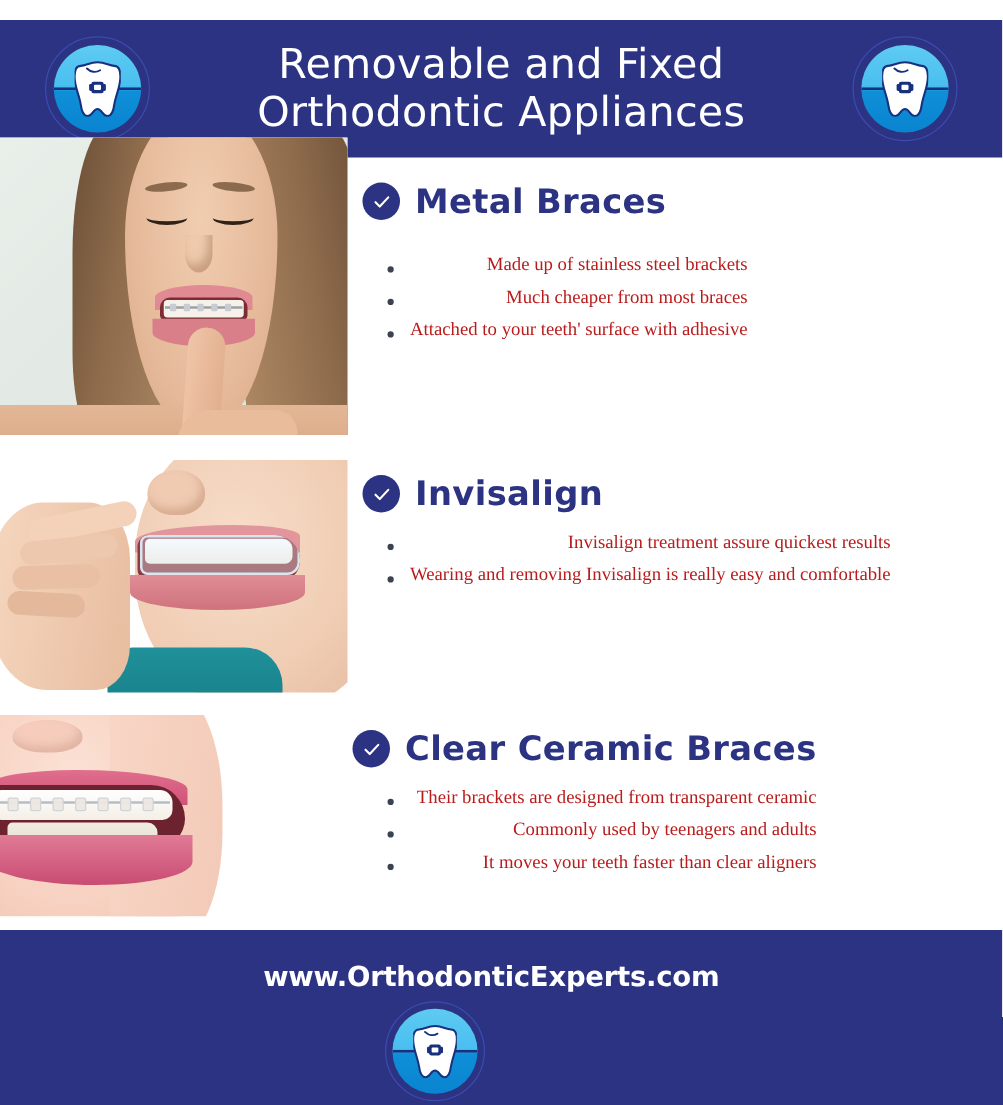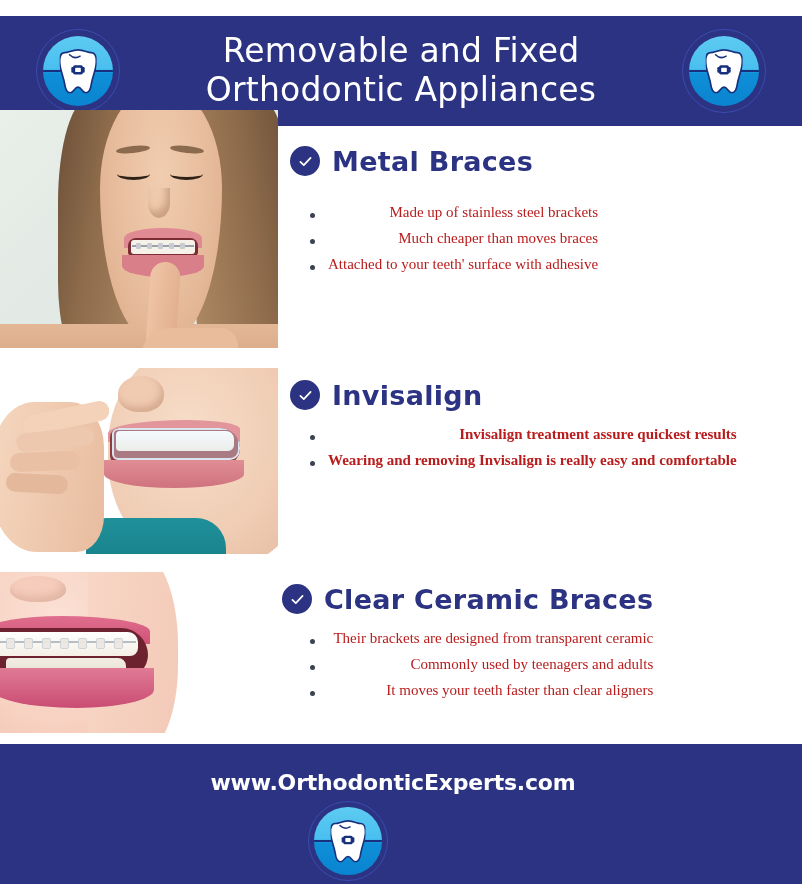--- a/index.html
+++ b/index.html
@@ -108,21 +108,21 @@
   
   #section-1{top:110px;height:240px;}
   #section-1 .sec-photo{width:278px;height:238px;}
   #section-1 .sec-body{left:290px;top:36px;}
   #section-1 ul.bullets{margin-top:24px;margin-left:14px;}
 
   
   #section-2{top:368px;height:188px;}
   #section-2 .sec-photo{width:278px;height:186px;}
   #section-2 .sec-body{left:290px;top:12px;}
-  #section-2 ul.bullets{margin-top:12px;margin-left:14px;font-weight:bold;}
+  #section-2 ul.bullets{margin-top:12px;margin-left:14px;}
 
   
   #section-3{top:572px;height:162px;}
   #section-3 .sec-photo{width:278px;height:161px;}
   #section-3 .sec-body{left:282px;top:12px;}
   #section-3 ul.bullets{margin-top:12px;margin-left:22px;}
 
   
   .footer{
     position:absolute;left:0;top:744px;width:802px;height:140px;
@@ -266,21 +266,21 @@
       <div class="head-row">
         <div class="check-badge">
           <svg width="17" height="17" viewBox="0 0 17 17" aria-hidden="true">
             <path d="M3.4 8.8 L6.8 12.2 L13.6 4.9" fill="none" stroke="#ffffff" stroke-width="1.7" stroke-linecap="round" stroke-linejoin="round"></path>
           </svg>
         </div>
         <div class="sec-heading">Metal Braces</div>
       </div>
       <ul class="bullets">
         <li>Made up of stainless steel brackets</li>
-        <li>Much cheaper than moves braces</li>
+        <li>Much cheaper from most braces</li>
         <li>Attached to your teeth' surface with adhesive</li>
       </ul>
     </div>
 
   </div>
 
   <div class="section" id="section-2">
 
     <div class="sec-photo">
       <div class="photo">

